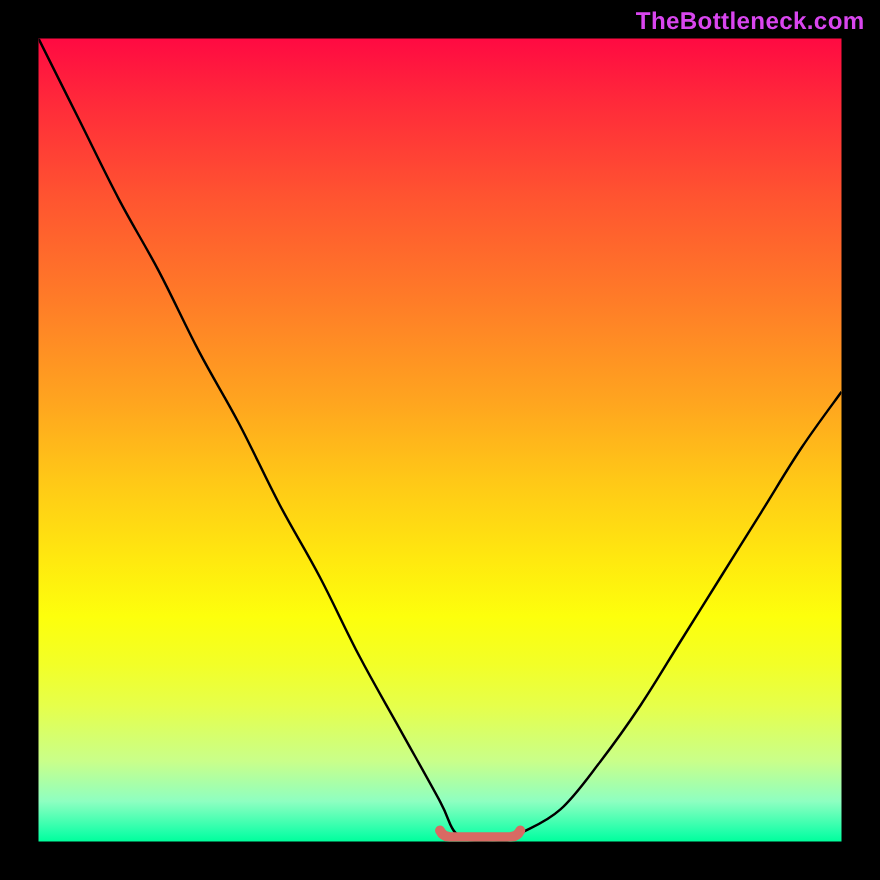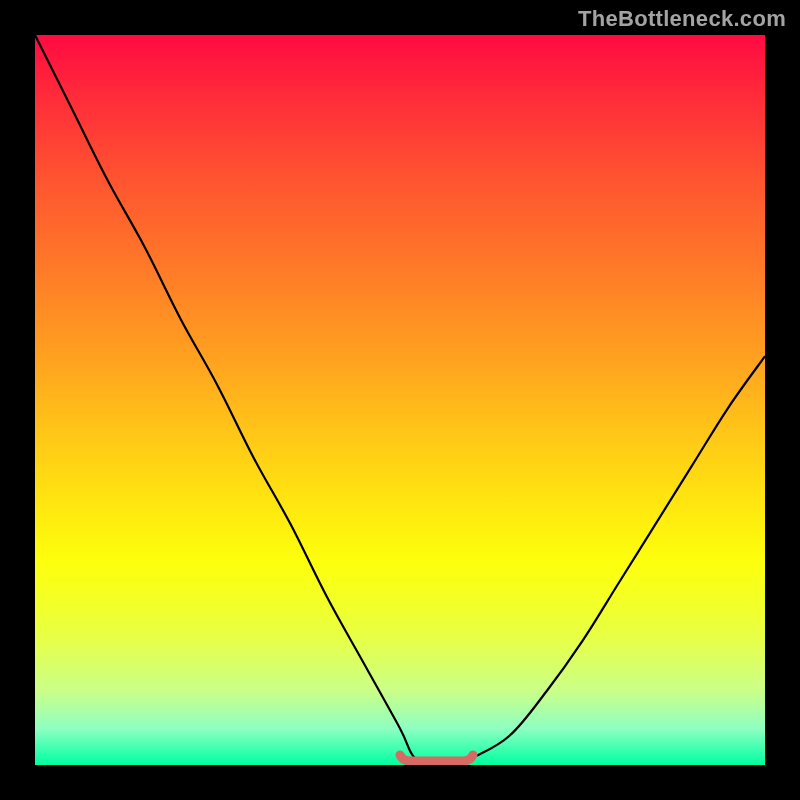--- a/index.html
+++ b/index.html
@@ -22,21 +22,21 @@
       #e6ff4a 83%,
       #c9ff8a 90%,
       #8effc1 95%,
       #1bffa8 99%,
       #00ff9c 100%);
   }
   .attrib {
     position: absolute;
     top: 6px; right: 14px;
     font: bold 22px Arial, Helvetica, sans-serif;
-    color: #a3a3a3;
+    color: #d946ef;
     letter-spacing: 0.3px;
   }
   svg.curve { position: absolute; left: 0; top: 0; width: 730px; height: 730px; }
 </style>
 </head>
 <body>
 
 <div class="frame">
   <div class="attrib">TheBottleneck.com</div>
   <div class="plot">

